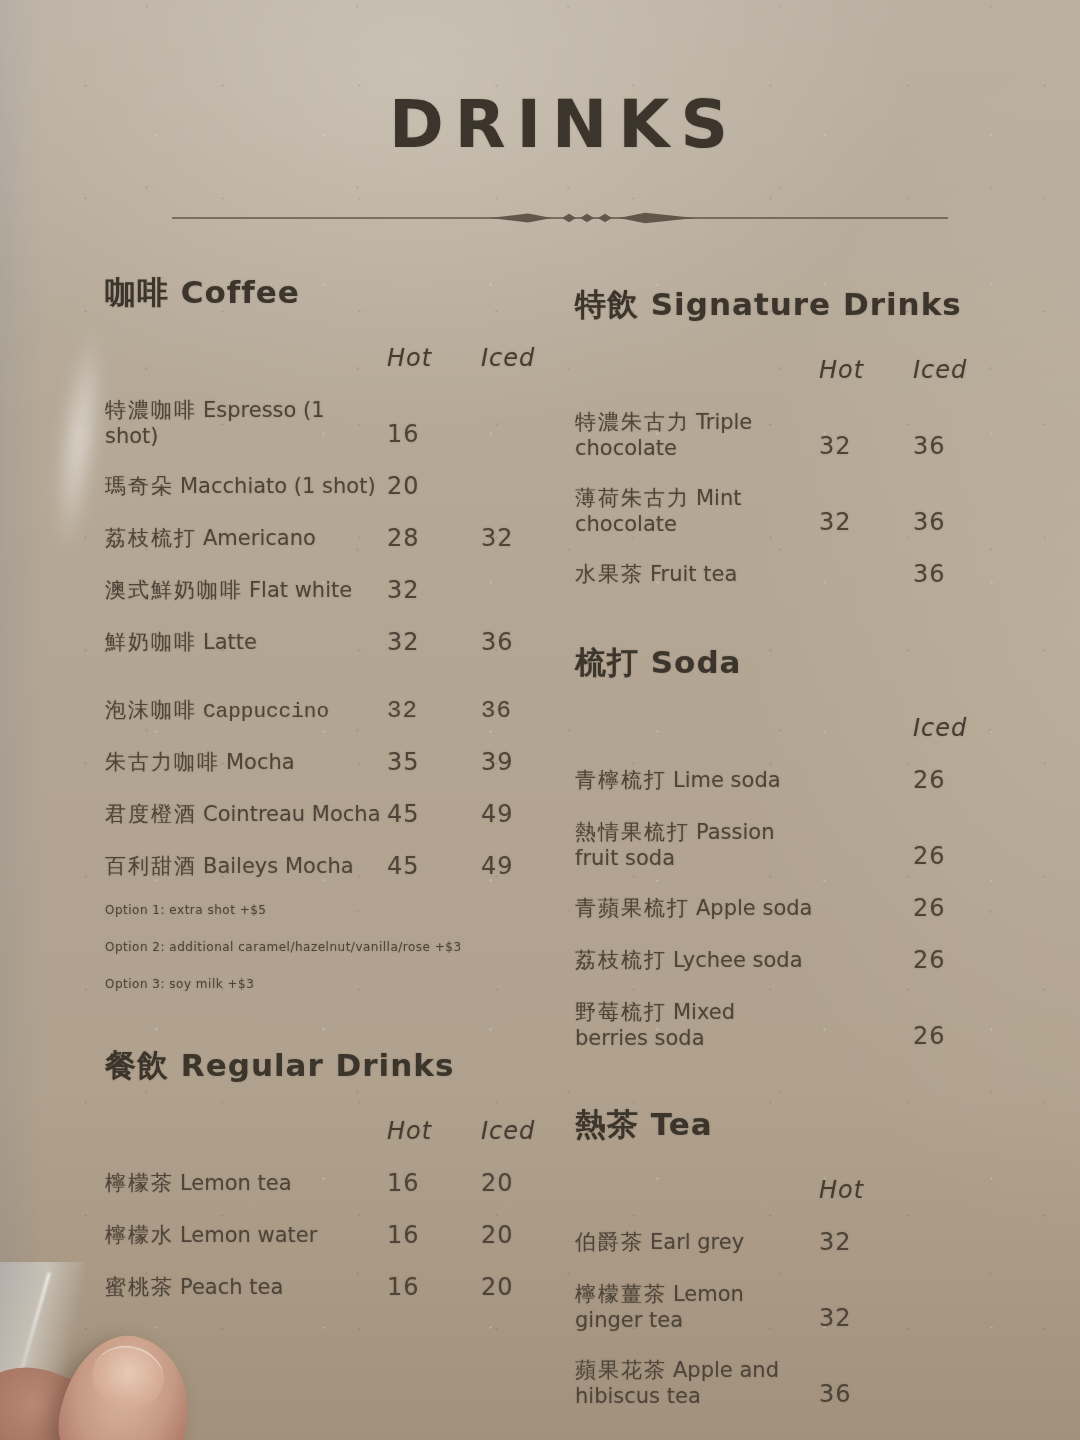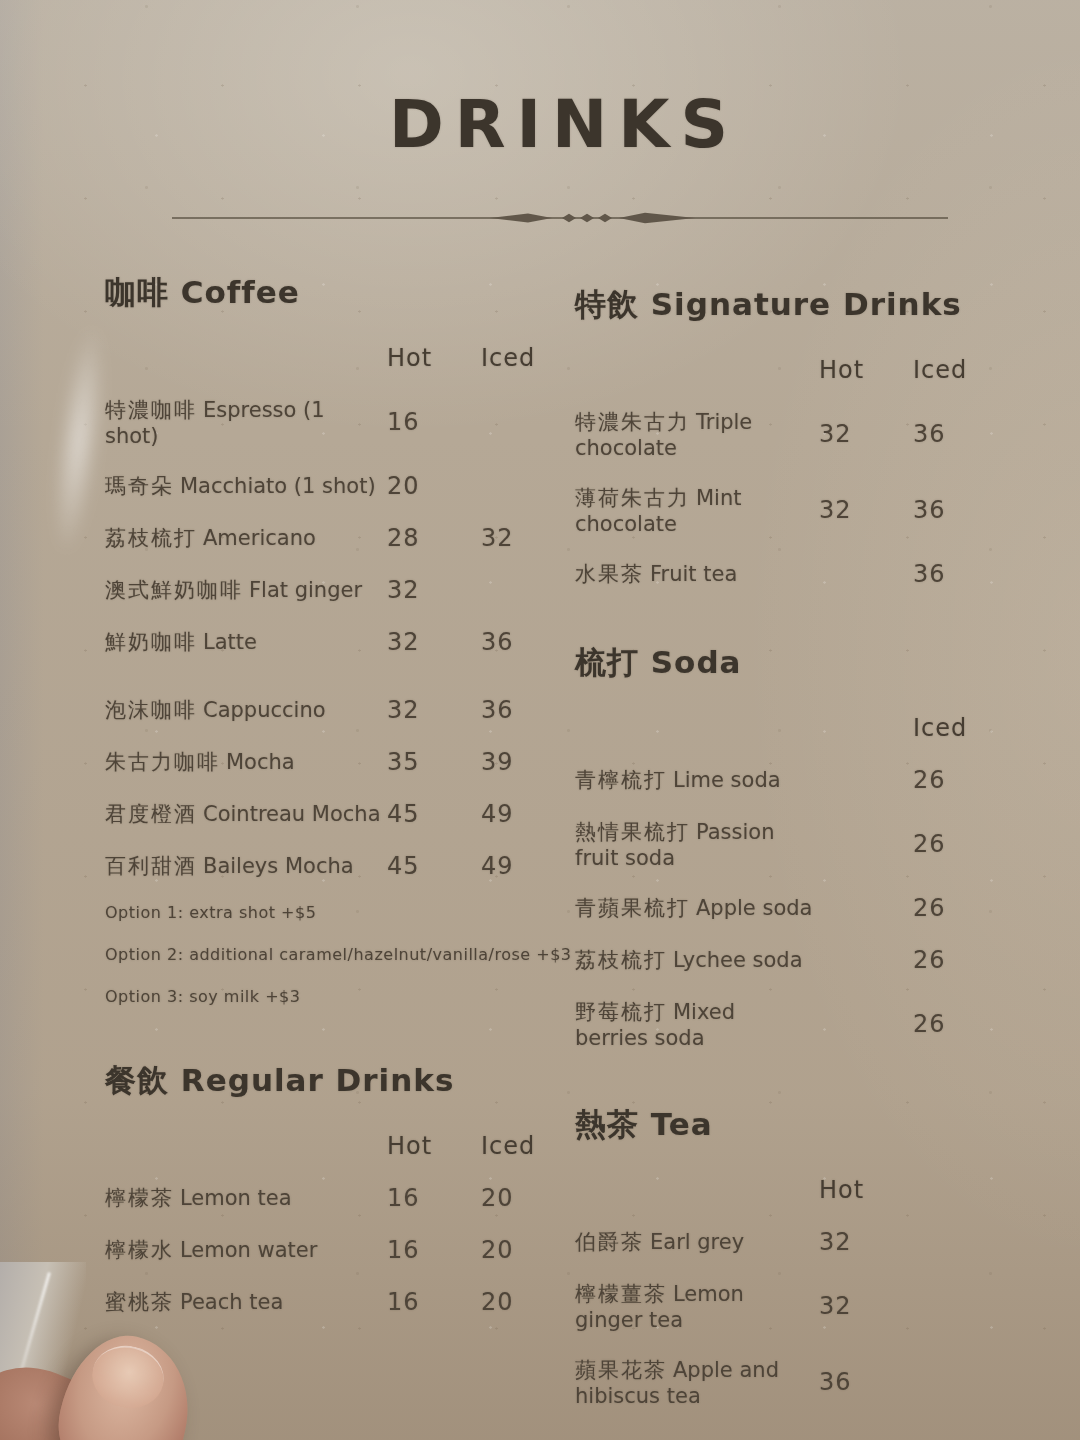--- a/index.html
+++ b/index.html
@@ -26,29 +26,29 @@
     background:radial-gradient(ellipse at 50% 50%, rgba(255,255,255,.55), transparent 68%);
     filter:blur(7px);transform:rotate(7deg);}
   .menu{position:absolute;inset:0;color:#4e4438;text-shadow:0 0 2px rgba(78,68,56,.30);filter:blur(.3px);}
   .title{position:absolute;left:0;top:86px;width:100%;text-align:center;
     transform:translateX(24px);font-size:66px;font-weight:700;letter-spacing:11px;color:#3c352c;}
   .divider{position:absolute;left:170px;top:205px;width:780px;height:26px;opacity:.82;}
   .col{position:absolute;top:272px;}
   .col-left{left:105px;width:470px;}
   .col-right{left:575px;width:432px;}
   .sec-heading{text-align:left;font-size:31px;font-weight:700;color:#3c352c;letter-spacing:1px;}
-  .labels{display:flex;margin-top:30px;font-size:22px;color:#463d32;}
+  .labels{display:flex;margin-top:30px;font-size:22px;color:#463d32;font-style:italic;}
   .labels .nm{flex:1;}
   .p{width:94px;flex:none;font-size:24px;letter-spacing:1px;}
-  .row{display:flex;align-items:center;margin-top:24px;font-size:21px;}
+  .row{display:flex;align-items:flex-end;margin-top:24px;font-size:21px;}
   .row .nm{flex:1;padding-right:6px;}
   .zh{letter-spacing:2px;}
   .en{margin-left:6px;}
-  .gap-row{margin-top:40px;}
-  .options{margin-top:18px;font-size:16px;}
+  .gap-row{margin-top:40px;font-family:Liberation Mono, monospace;}
+  .options{margin-top:18px;font-size:12px;}
   .options .opt{margin-top:23px;letter-spacing:.5px;}
   .sec{margin-top:0;}
   .sec+.sec{margin-top:54px;}
   .mt-sig{margin-top:12px;}
   .mt-soda{margin-top:66px;}
   .mt-tea{margin-top:104px;}
   .mt-reg{margin-top:56px;}
   
   .sleeve-edge{position:absolute;left:0;top:1262px;width:86px;height:178px;
     background:linear-gradient(103deg,#b3aeaa 0%,#c7c0b5 38%,rgba(199,192,181,0) 72%);}
@@ -103,21 +103,21 @@
           <span class="nm"><span class="zh">瑪奇朵</span><span class="en">Macchiato (1 shot)</span></span>
           <span class="p">20</span>
           <span class="p"></span>
         </div>
         <div class="row">
           <span class="nm"><span class="zh">荔枝梳打</span><span class="en">Americano</span></span>
           <span class="p">28</span>
           <span class="p">32</span>
         </div>
         <div class="row">
-          <span class="nm"><span class="zh">澳式鮮奶咖啡</span><span class="en">Flat ginger</span></span>
+          <span class="nm"><span class="zh">澳式鮮奶咖啡</span><span class="en">Flat white</span></span>
           <span class="p">32</span>
           <span class="p"></span>
         </div>
         <div class="row">
           <span class="nm"><span class="zh">鮮奶咖啡</span><span class="en">Latte</span></span>
           <span class="p">32</span>
           <span class="p">36</span>
         </div>
         <div class="row gap-row">
           <span class="nm"><span class="zh">泡沫咖啡</span><span class="en">Cappuccino</span></span>

